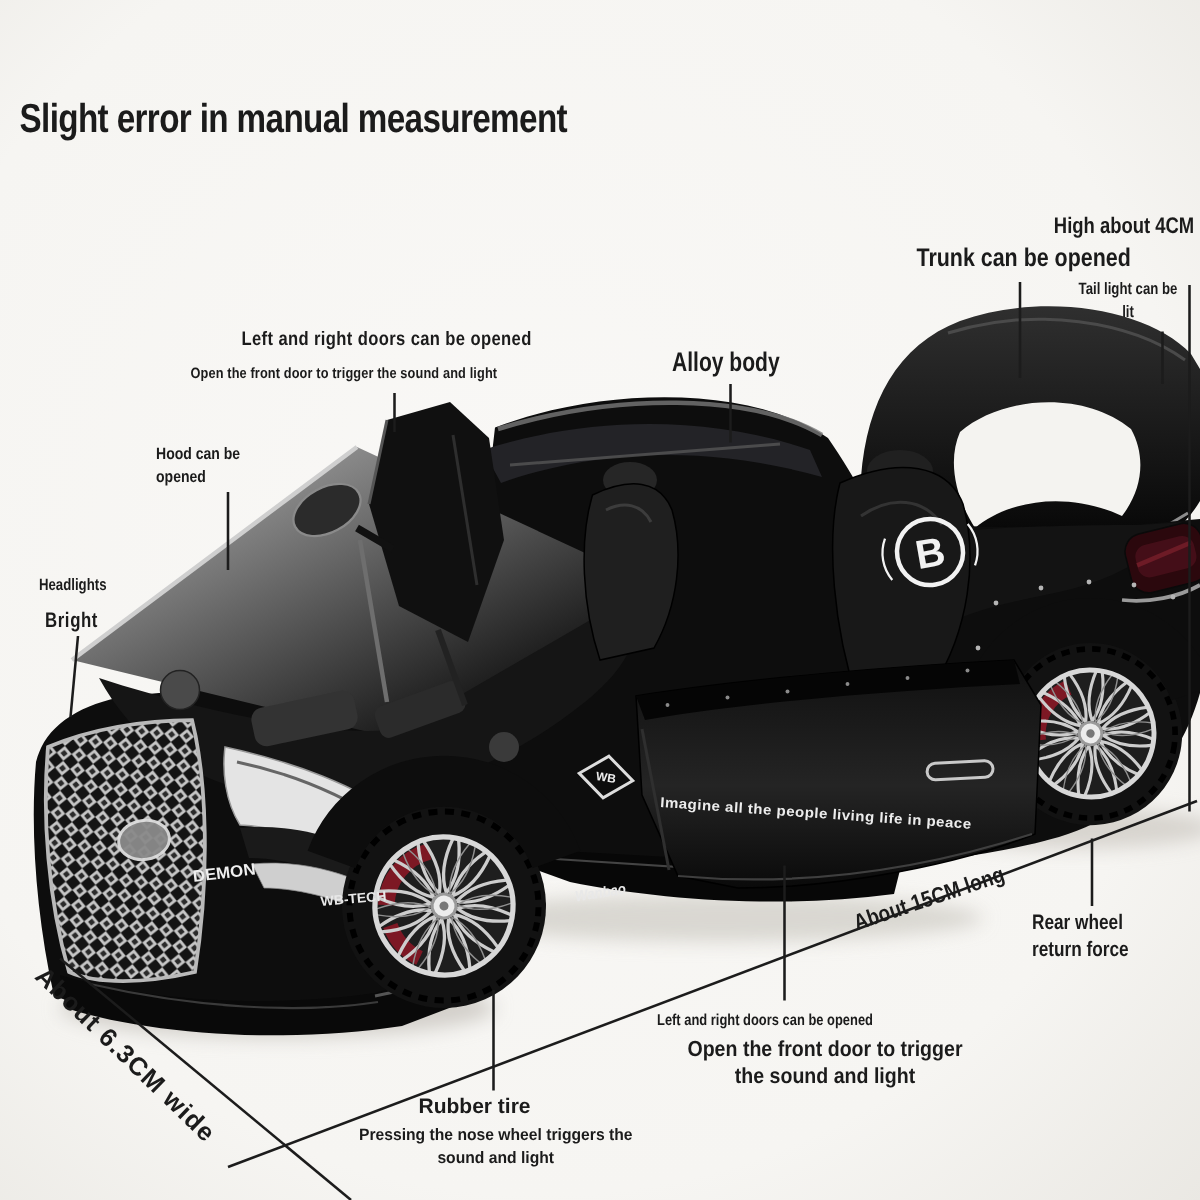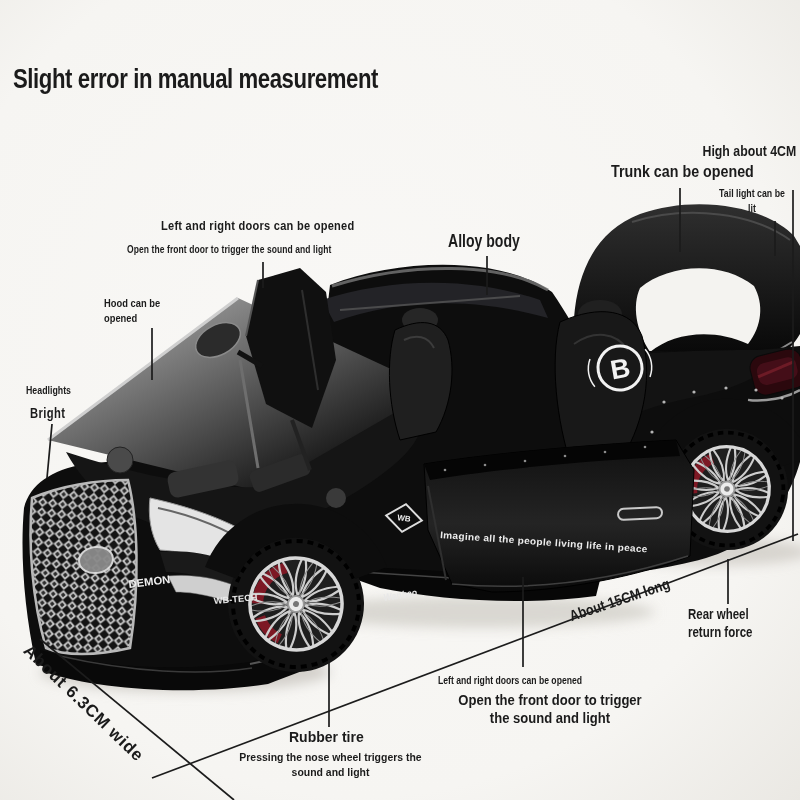--- a/index.html
+++ b/index.html
@@ -17,21 +17,21 @@
   #lb-doorstop-sub{left:127px;top:244px;font-size:10px;letter-spacing:.1px;transform:scaleX(.85);transform-origin:left top;}
   #lb-alloy{left:448px;top:231px;font-size:18px;transform:scaleX(.78);transform-origin:left top;}
   #lb-hood{left:104px;top:296px;font-size:11px;line-height:1.4;transform:scaleX(.85);transform-origin:left top;}
   #lb-headlights{left:26px;top:384px;font-size:11px;transform:scaleX(.8);transform-origin:left top;}
   #lb-bright{left:30px;top:405px;font-size:14px;letter-spacing:.5px;transform:scaleX(.8);transform-origin:left top;}
   #lb-length{left:567px;top:608px;font-size:15px;transform:rotate(-18.5deg) scaleX(.85);transform-origin:left top;}
   #lb-rearwheel{left:688px;top:606px;font-size:14px;line-height:1.25;transform:scaleX(.82);transform-origin:left top;}
   #lb-doorsbot{left:438px;top:674px;font-size:10.5px;transform:scaleX(.82);transform-origin:left top;}
   #lb-doorsbot-sub{left:420px;top:692px;width:260px;font-size:14.5px;line-height:1.22;transform:scaleX(.9);transform-origin:center top;}
   #lb-width{left:33px;top:641px;font-size:17px;letter-spacing:.8px;transform:rotate(44deg);transform-origin:left top;}
-  #lb-rubber{left:289px;top:729px;font-size:14px;}
+  #lb-rubber{left:279px;top:729px;font-size:14px;}
   #lb-rubber-sub{left:213px;top:750px;width:235px;font-size:11px;line-height:1.32;transform:scaleX(.95);transform-origin:center top;}
 </style>
 </head>
 <body>
 
 <div id="stage">
 
 <svg id="carsvg" width="800" height="800" viewBox="0 0 800 800">
   <defs>
     <radialGradient id="vig" cx="45%" cy="45%" r="78%">

